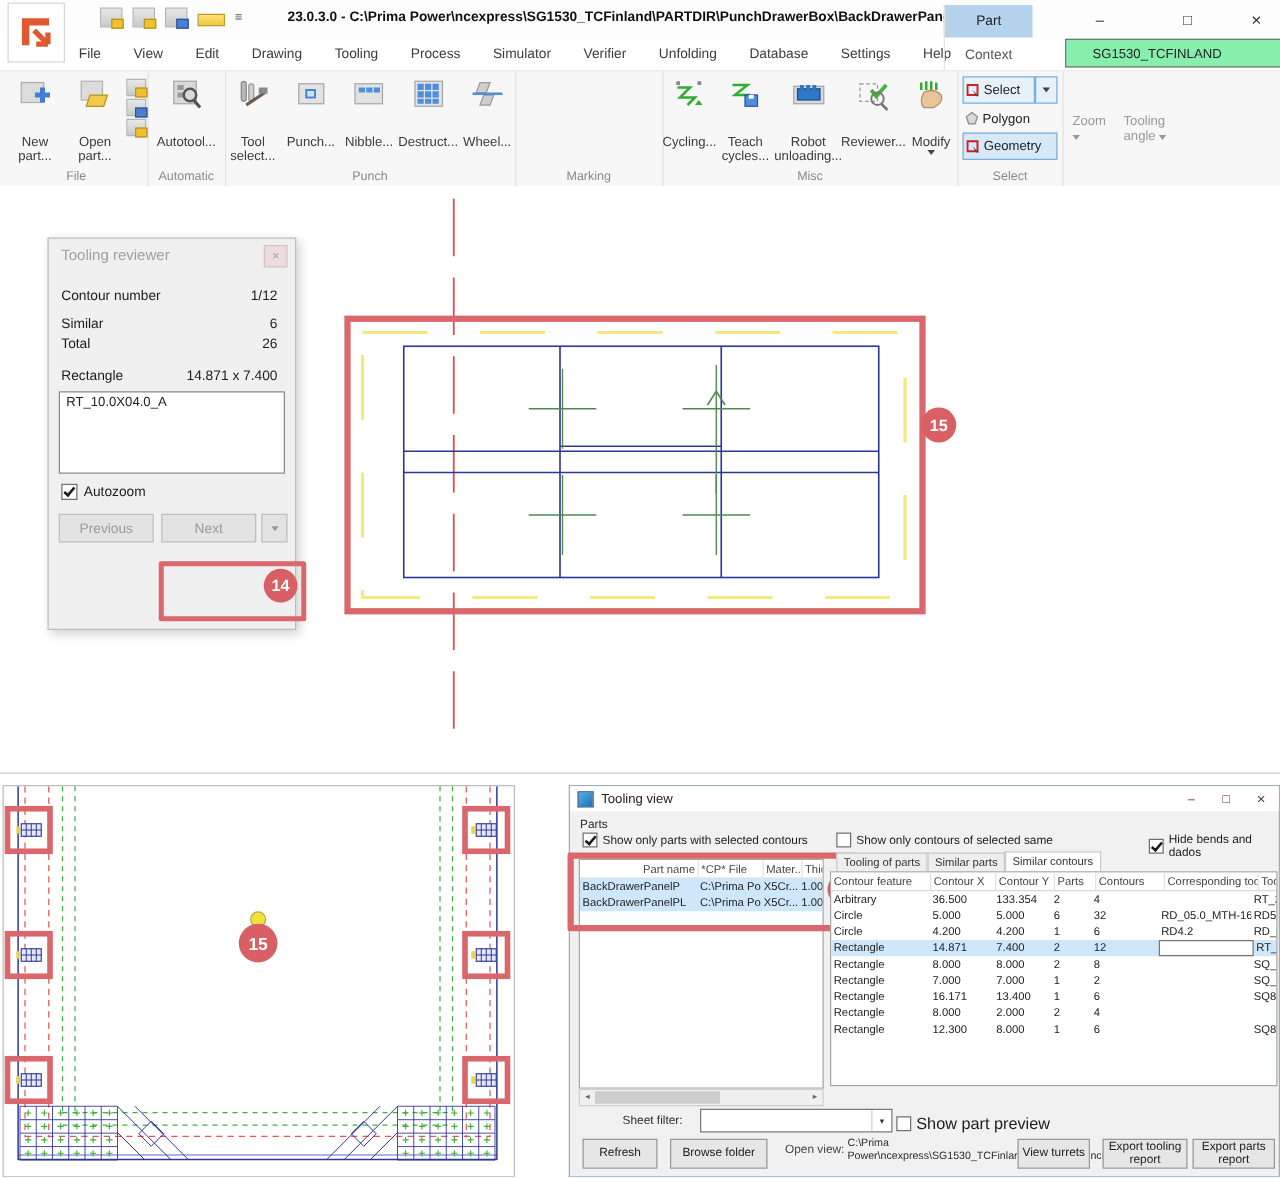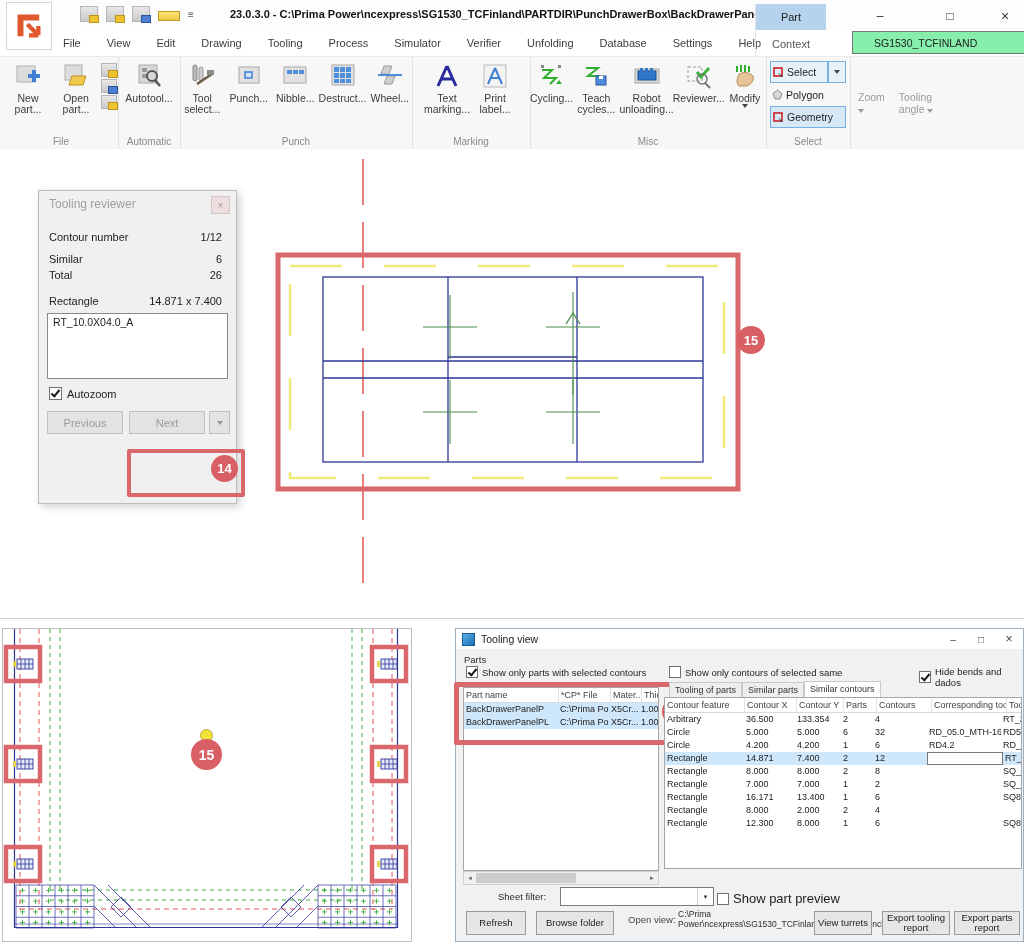--- a/index.html
+++ b/index.html
@@ -23,21 +23,21 @@
   .menu-item{padding:0 13px;font-size:11px;color:#3c3c3c;}
   .machine-combo{left:852px;top:31px;width:170px;height:21px;background:#86efac;border:1px solid #767676;display:flex;align-items:center;padding-left:17px;}
   .machine-combo .val{flex:1;padding-left:4px;font-size:10.5px;white-space:nowrap;overflow:hidden;}
   .combo-arrow{width:15px;height:100%;border-left:1px solid #d0d0d0;display:flex;align-items:center;justify-content:center;font-size:8px;color:#333;}
   
   .ribbon{left:0;top:56px;width:1024px;height:93px;background:#f7f7f7;border-top:1px solid #ececec;border-bottom:1px solid #d5d5d5;}
   .rgroup{position:absolute;top:0;height:92px;border-right:1px solid #e2e2e2;}
   .rbtns{display:flex;justify-content:center;gap:2px;padding-top:4px;}
   .rbtn{width:46px;display:flex;flex-direction:column;align-items:center;}
   .rbtn .ric{width:30px;height:30px;display:flex;align-items:center;justify-content:center;}
-  .rbtn .rlbl{font-size:10.5px;line-height:11px;text-align:center;color:#3b3b3b;margin-top:2px;word-wrap:break-word;}
+  .rbtn .rlbl{font-size:10.5px;line-height:11px;text-align:center;color:#3b3b3b;margin-top:18px;word-wrap:break-word;}
   .glabel{position:absolute;bottom:2px;left:0;right:0;text-align:center;font-size:10px;color:#8a8a8a;}
   .ministack{display:flex;flex-direction:column;gap:2px;padding-top:2px;}
   .tri{width:0;height:0;border-left:3px solid transparent;border-right:3px solid transparent;border-top:4px solid #444;display:inline-block;}
   .sel-btn{display:flex;align-items:center;height:20px;border:1px solid #7ab0dd;background:#e7f1fa;font-size:10.5px;padding:0 2px;gap:3px;}
   .sel-plain{display:flex;align-items:center;height:19px;font-size:10.5px;padding:0 2px;gap:3px;}
   .gray-cmd{font-size:10.5px;color:#9a9a9a;text-align:left;line-height:12px;}
   
   .canvas{left:0;top:149px;width:1024px;height:440px;background:#fff;}
   .badge{position:absolute;border-radius:50%;background:#d85f63;color:#fff;font-weight:bold;display:flex;align-items:center;justify-content:center;}
   
@@ -251,39 +251,20 @@
                   <line x1="2" y1="13" x2="26" y2="13" stroke="#4d8fdd" stroke-width="2"></line>
                 </svg>
               </span>
             <span class="rlbl">Wheel...</span>
           </div>
         </div>
         <div class="glabel">Punch</div>
       </div>
 
       <div class="rgroup" style="left:412px;width:118px;">
-        <div class="rbtns">
-          <div class="rbtn">
-            <span class="ric">
-                <svg width="28" height="28">
-                  <path d="M14 4 L5 24 M14 4 L23 24 M8.5 17 H19.5" stroke="#2a2a9a" stroke-width="3" fill="none"></path>
-                </svg>
-              </span>
-            <span class="rlbl">Text marking...</span>
-          </div>
-          <div class="rbtn">
-            <span class="ric">
-                <svg width="28" height="28">
-                  <rect x="3" y="3" width="22" height="22" fill="#f2f2f2" stroke="#bbb"></rect>
-                  <path d="M14 6 L7 22 M14 6 L21 22 M10 16 H18" stroke="#3f7fd6" stroke-width="2" fill="none"></path>
-                </svg>
-              </span>
-            <span class="rlbl">Print label...</span>
-          </div>
-        </div>
         <div class="glabel">Marking</div>
       </div>
 
       <div class="rgroup" style="left:530px;width:236px;">
         <div class="rbtns">
           <div class="rbtn">
             <span class="ric">
                 <svg width="28" height="28">
                   <path d="M4 8 H14 L6 16 H18 L12 22" stroke="#2fae2f" stroke-width="2" fill="none"></path>
                   <path d="M18 22 l6 0 -3 -4 z" fill="#2fae2f"></path>
@@ -533,21 +514,21 @@
 
     <div class="small-lab" style="left:8px;top:25px;">Parts</div>
 
     <div class="cbrow" style="left:10px;top:37px;font-size:9.5px;gap:4px;">
       <span class="cb on" style="width:10px;height:10px;"></span>
       <span>Show only parts with selected contours</span>
     </div>
 
     <div class="tbl" style="left:7px;top:58px;width:194px;height:182px;">
       <div class="thead">
-        <span class="thcell" style="width:90px;">Part name</span>
+        <span class="thcell" style="width:90px;text-align:right;">Part name</span>
         <span class="thcell" style="width:47px;">*CP* File</span>
         <span class="thcell" style="width:26px;">Mater...</span>
         <span class="thcell" style="width:26px;border-right:none;">Thickn...</span>
       </div>
       <div id="ptable">
           <div class="trow sel">
             <div class="tcell" style="width: 90px;">BackDrawerPanelP</div>
             <div class="tcell" style="width: 47px;">C:\Prima Po...</div>
             <div class="tcell" style="width: 26px;">X5Cr...</div>
             <div class="tcell" style="width: 26px;">1.000</div>

